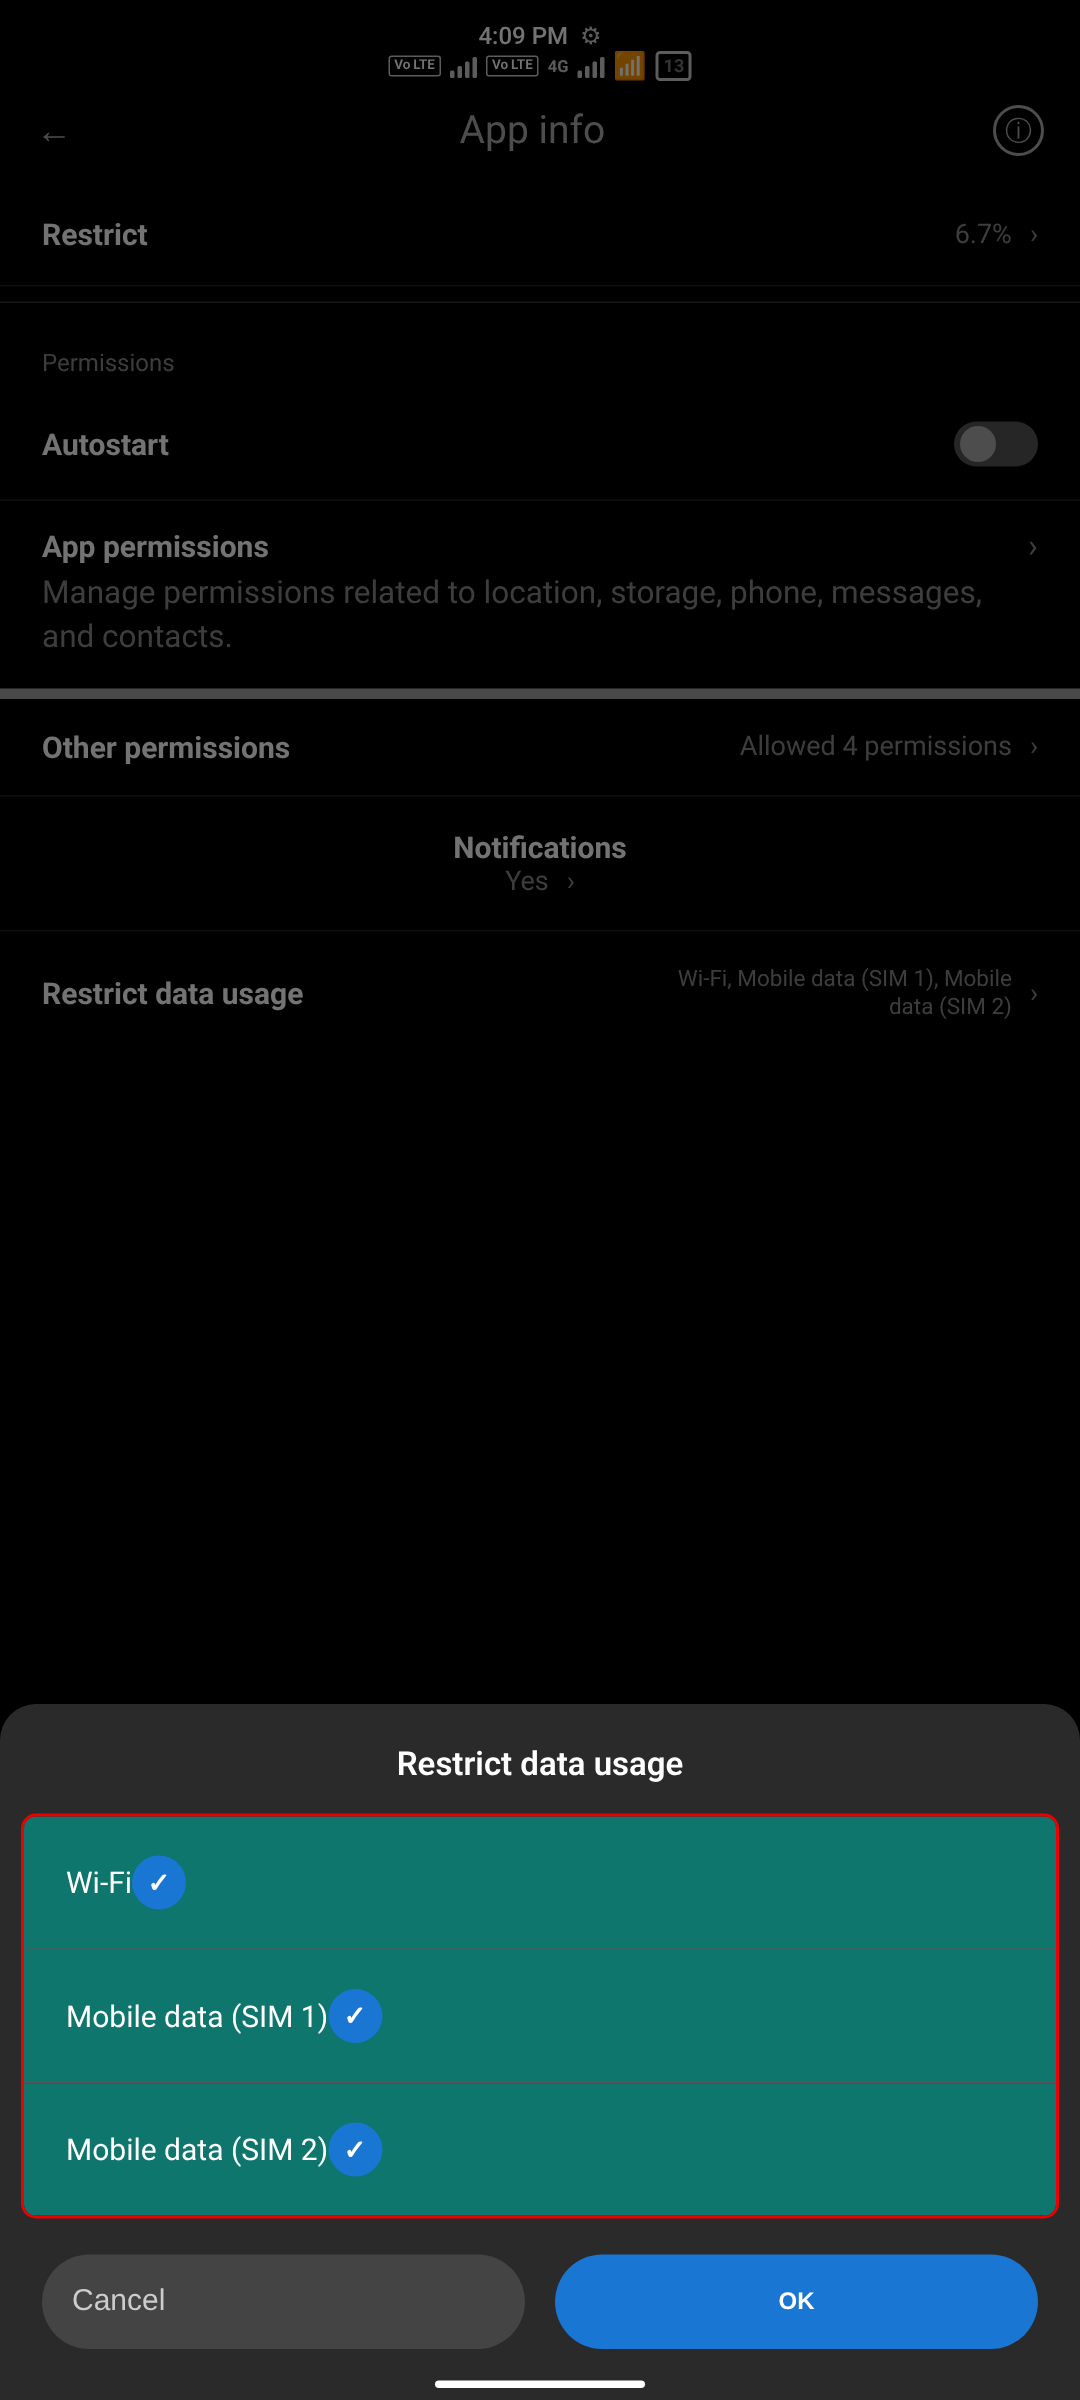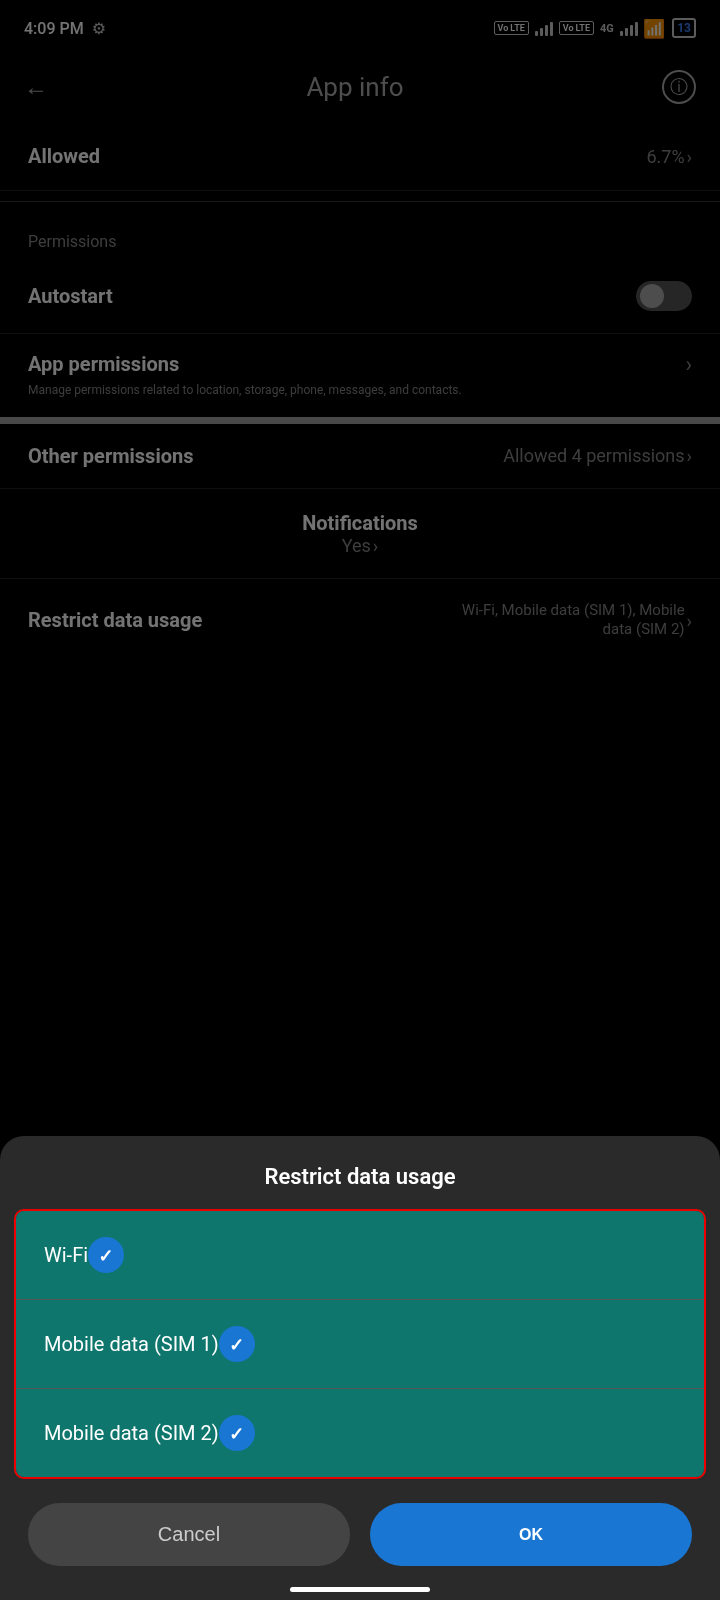--- a/index.html
+++ b/index.html
@@ -15,20 +15,21 @@
       overflow: hidden;
     }
 
     
     .status-bar {
       display: flex;
       justify-content: space-between;
       align-items: center;
       padding: 14px 24px 10px;
       height: 52px;
+      flex-direction: column;
     }
     .status-left {
       font-size: 16px;
       font-weight: 500;
       display: flex;
       align-items: center;
       gap: 8px;
     }
     .gear-icon {
       font-size: 16px;
@@ -50,21 +51,21 @@
       padding: 1px 3px;
       border-radius: 2px;
       justify-content: space-between;
     }
     .battery-box {
       border: 2px solid #ccc;
       border-radius: 3px;
       padding: 1px 3px;
       font-size: 12px;
       font-weight: bold;
-      color: #3b82f6;
+      color: #737373;
       position: relative;
     }
 
     
     .header {
       display: flex;
       align-items: center;
       justify-content: space-between;
       padding: 18px 24px;
     }
@@ -110,21 +111,21 @@
     .row-label {
       font-size: 20px;
       font-weight: 700;
       color: #fff;
     }
     .row-value {
       font-size: 18px;
       color: #888;
       display: flex;
       align-items: center;
-      gap: 2px;
+      gap: 12px;
     }
     .chevron {
       font-size: 18px;
       color: #888;
     }
 
     
     .divider {
       height: 1px;
       background: #333;
@@ -168,21 +169,21 @@
       cursor: pointer;
     }
     .app-perm-text { flex: 1; }
     .app-perm-title {
       font-size: 20px;
       font-weight: 700;
       color: #fff;
       margin-bottom: 6px;
     }
     .app-perm-desc {
-      font-size: 12px;
+      font-size: 21px;
       color: #888;
       line-height: 1.4;
     }
 
     
     .other-perm-row {
       display: flex;
       align-items: center;
       justify-content: space-between;
       padding: 20px 28px;
@@ -287,21 +288,21 @@
     .sheet-buttons {
       display: flex;
       gap: 20px;
       padding: 24px 28px 14px;
     }
     .btn-cancel {
       flex: 1;
       padding: 20px;
       background: #444;
       border-radius: 40px;
-      text-align: center;
+      text-align: left;
       font-size: 20px;
       color: #ccc;
       cursor: pointer;
       border: none;
     }
     .btn-ok {
       flex: 1;
       padding: 20px;
       background: #1976D2;
       border-radius: 40px;
@@ -387,21 +388,21 @@
   <span class="back-btn">←</span>
   <span class="header-title">App info</span>
   <div class="info-btn">
     <span>ⓘ</span>
   </div>
 </div>
 
 <div class="content">
 
   <div class="section-row">
-    <span class="row-label">Allowed</span>
+    <span class="row-label">Restrict</span>
     <span class="row-value">
       <span>6.7%</span>
       <span class="chevron">›</span>
     </span>
   </div>
 
   <div class="divider"></div>
 
   <div class="section-label">Permissions</div>
 

